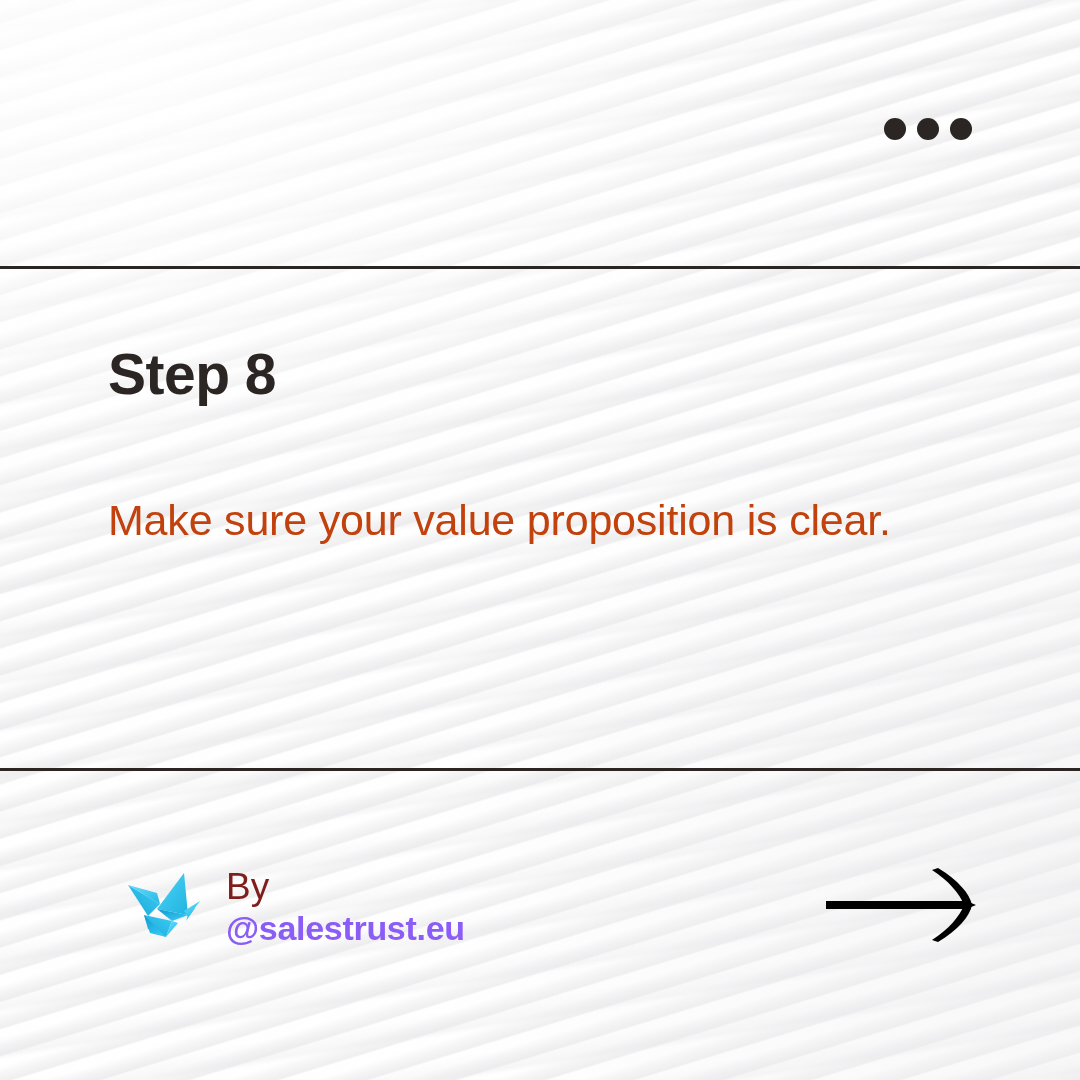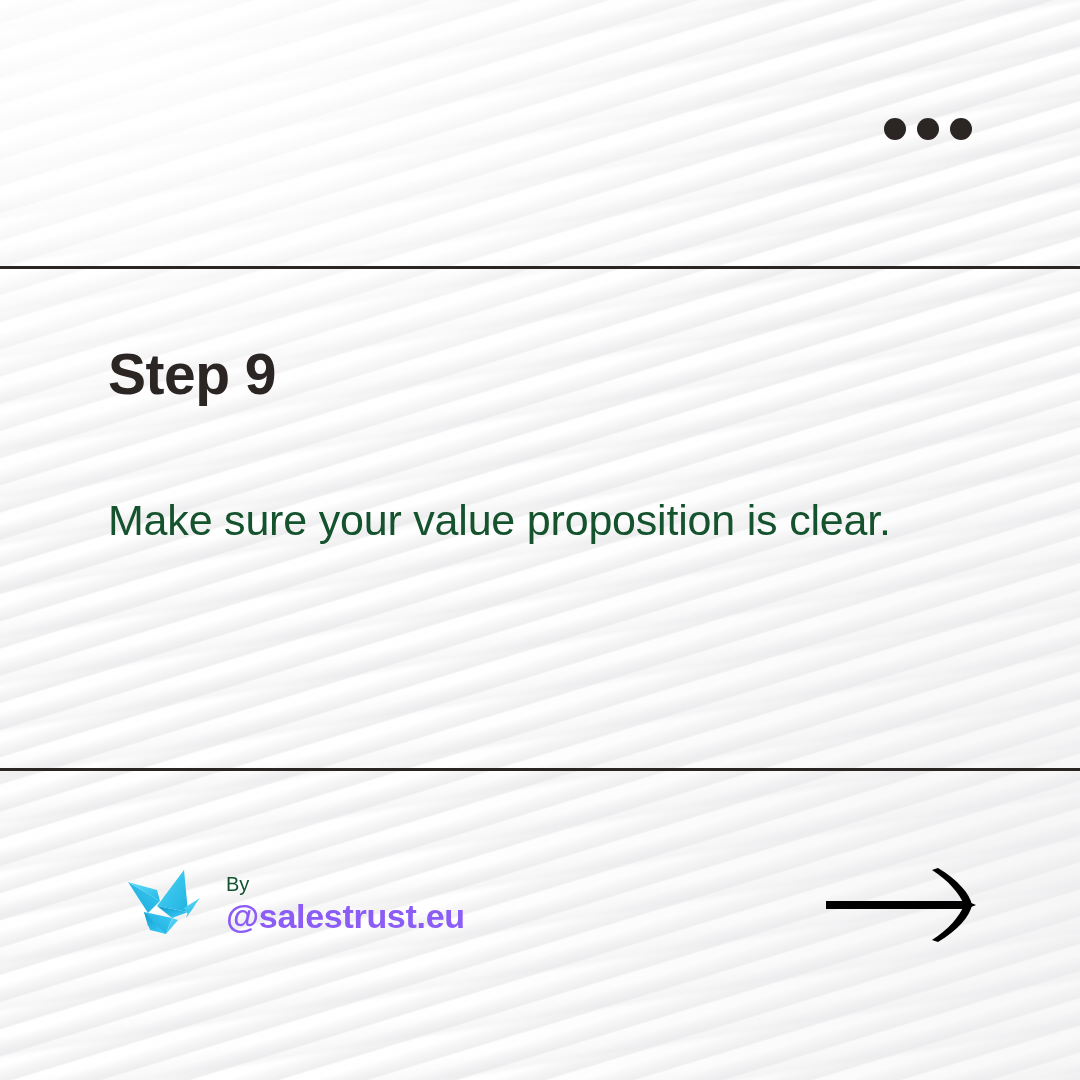--- a/index.html
+++ b/index.html
@@ -103,21 +103,21 @@
 
   #step-description {
     position: absolute;
     left: 108px;
     top: 490px;
     width: 830px;
     margin: 0;
     font-size: 43px;
     font-weight: normal;
     line-height: 1.42;
-    color: #14532d;
+    color: #c2410c;
     letter-spacing: -0.2px;
   }
 
   
   #attribution {
     position: absolute;
     left: 126px;
     top: 868px;
     display: flex;
     align-items: center;
@@ -128,23 +128,23 @@
     height: 72px;
     display: block;
     flex: 0 0 auto;
   }
   #attribution-text {
     display: flex;
     flex-direction: column;
     gap: 4px;
   }
   #attribution-prefix {
-    font-size: 20px;
+    font-size: 37px;
     font-weight: normal;
-    color: #14532d;
+    color: #7f1d1d;
     line-height: 1.05;
   }
   #brand-handle {
     font-size: 34px;
     font-weight: bold;
     color: #8b5cf6;
     letter-spacing: -0.3px;
     line-height: 1.05;
   }
 
@@ -171,21 +171,21 @@
       <span class="dot"></span>
       <span class="dot"></span>
       <span class="dot"></span>
     </div>
   </div>
 
   <div class="divider" id="divider-top"></div>
 
   <div class="region" id="body-region"></div>
 
-  <h1 id="step-title">Step 9</h1>
+  <h1 id="step-title">Step 8</h1>
 
   <p id="step-description">Make sure your value proposition is clear.</p>
 
   <div class="divider" id="divider-bottom"></div>
 
   <div class="region" id="footer-region"></div>
 
   <div id="attribution">
 
     <svg id="brand-logo" viewBox="0 0 76 72">

